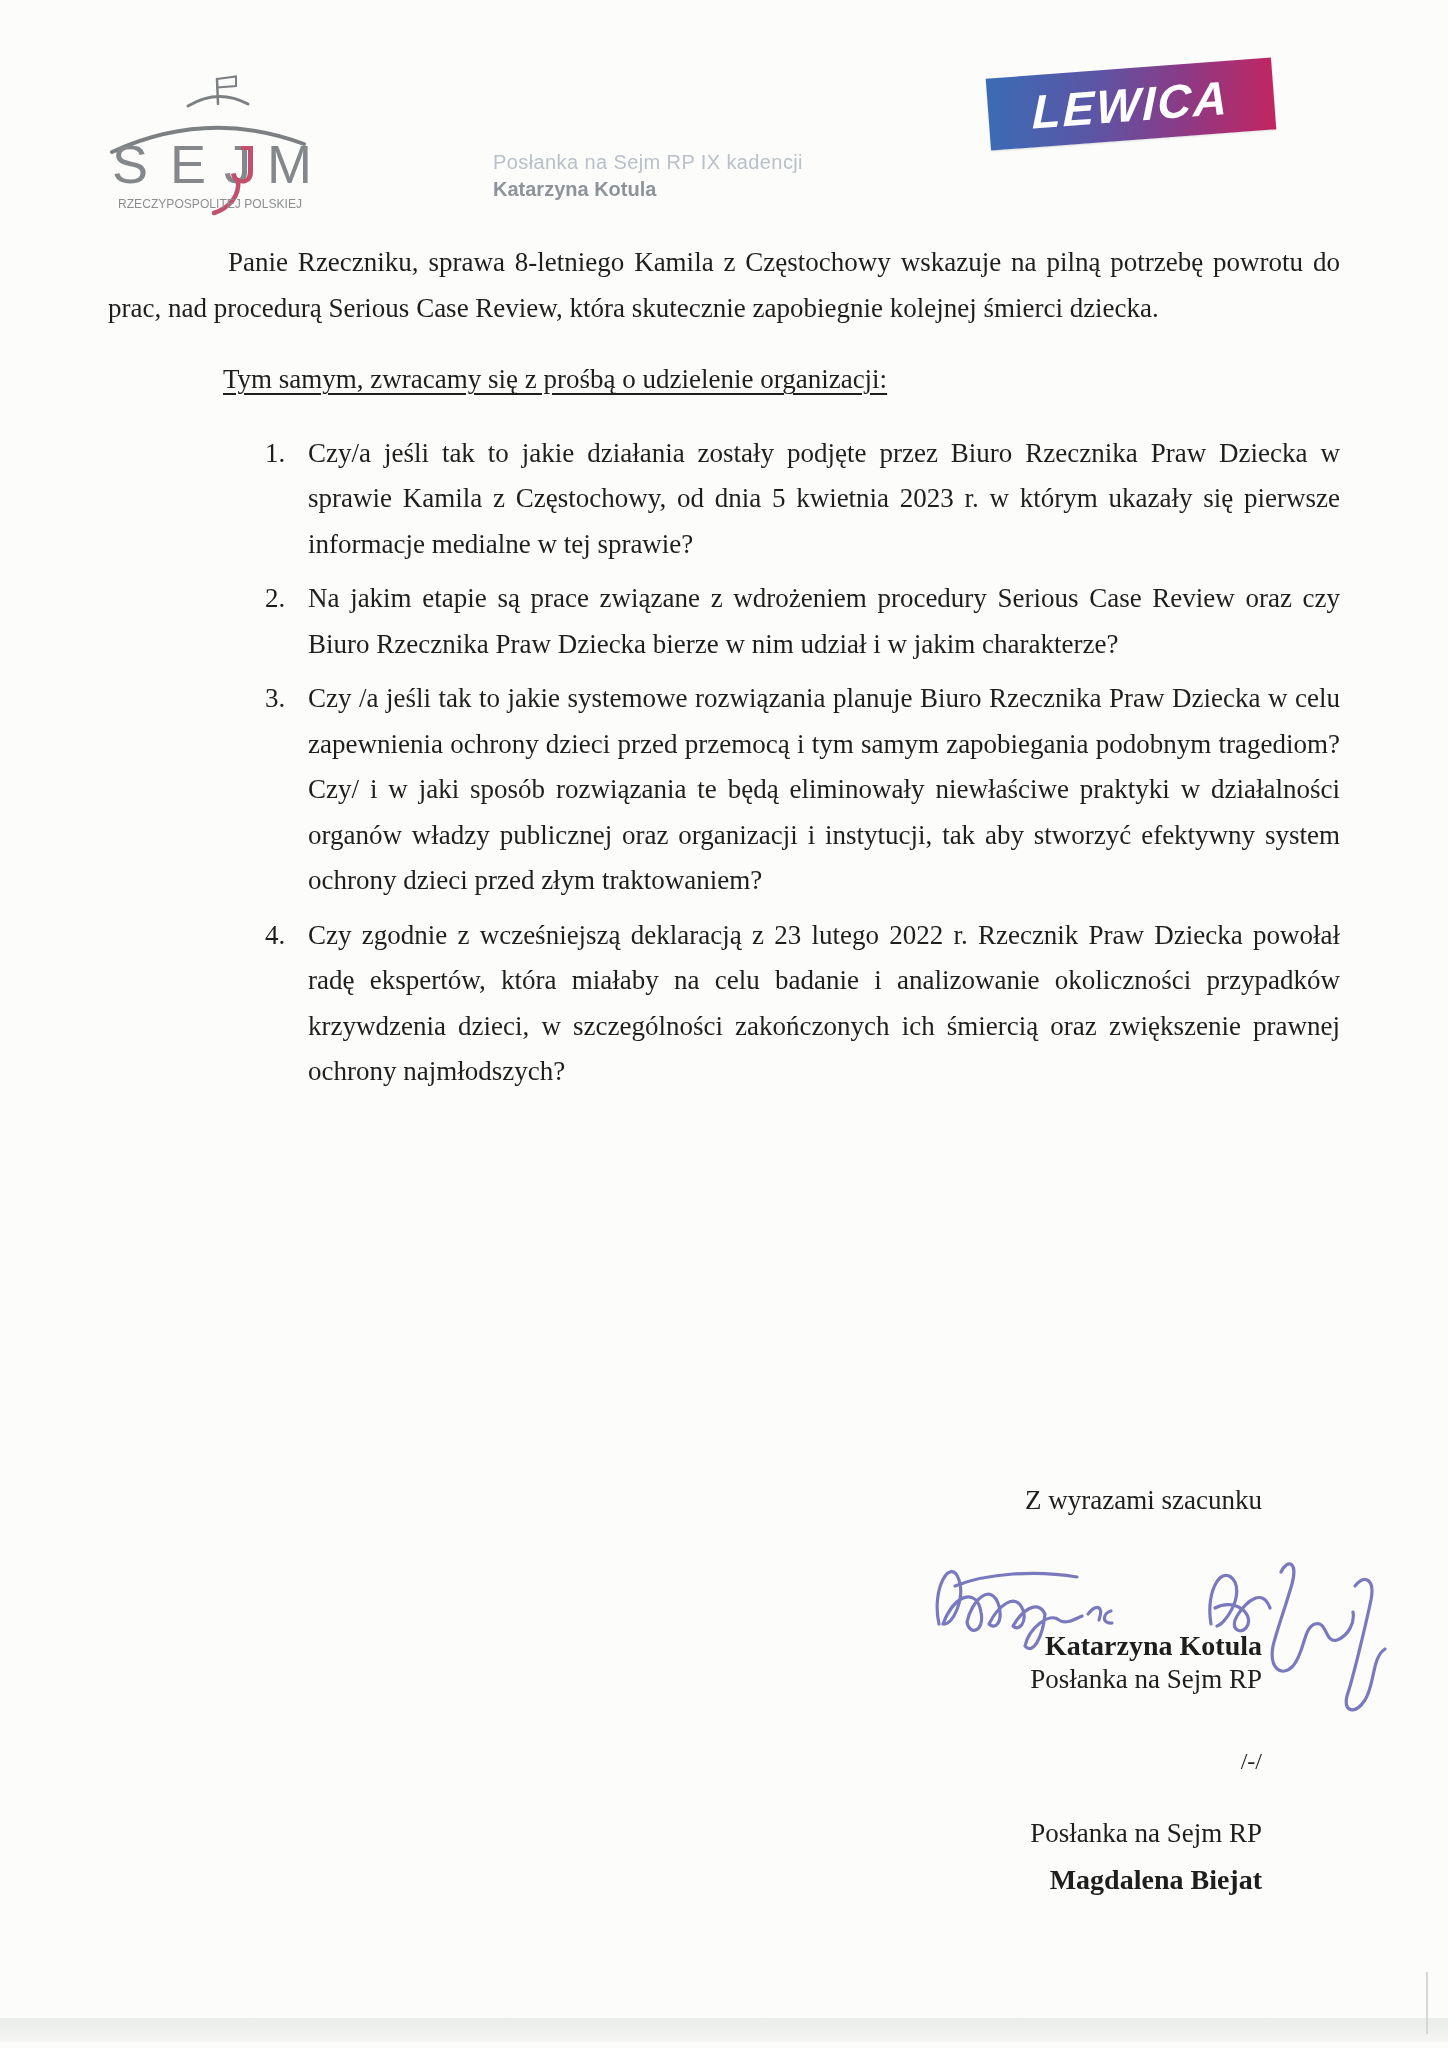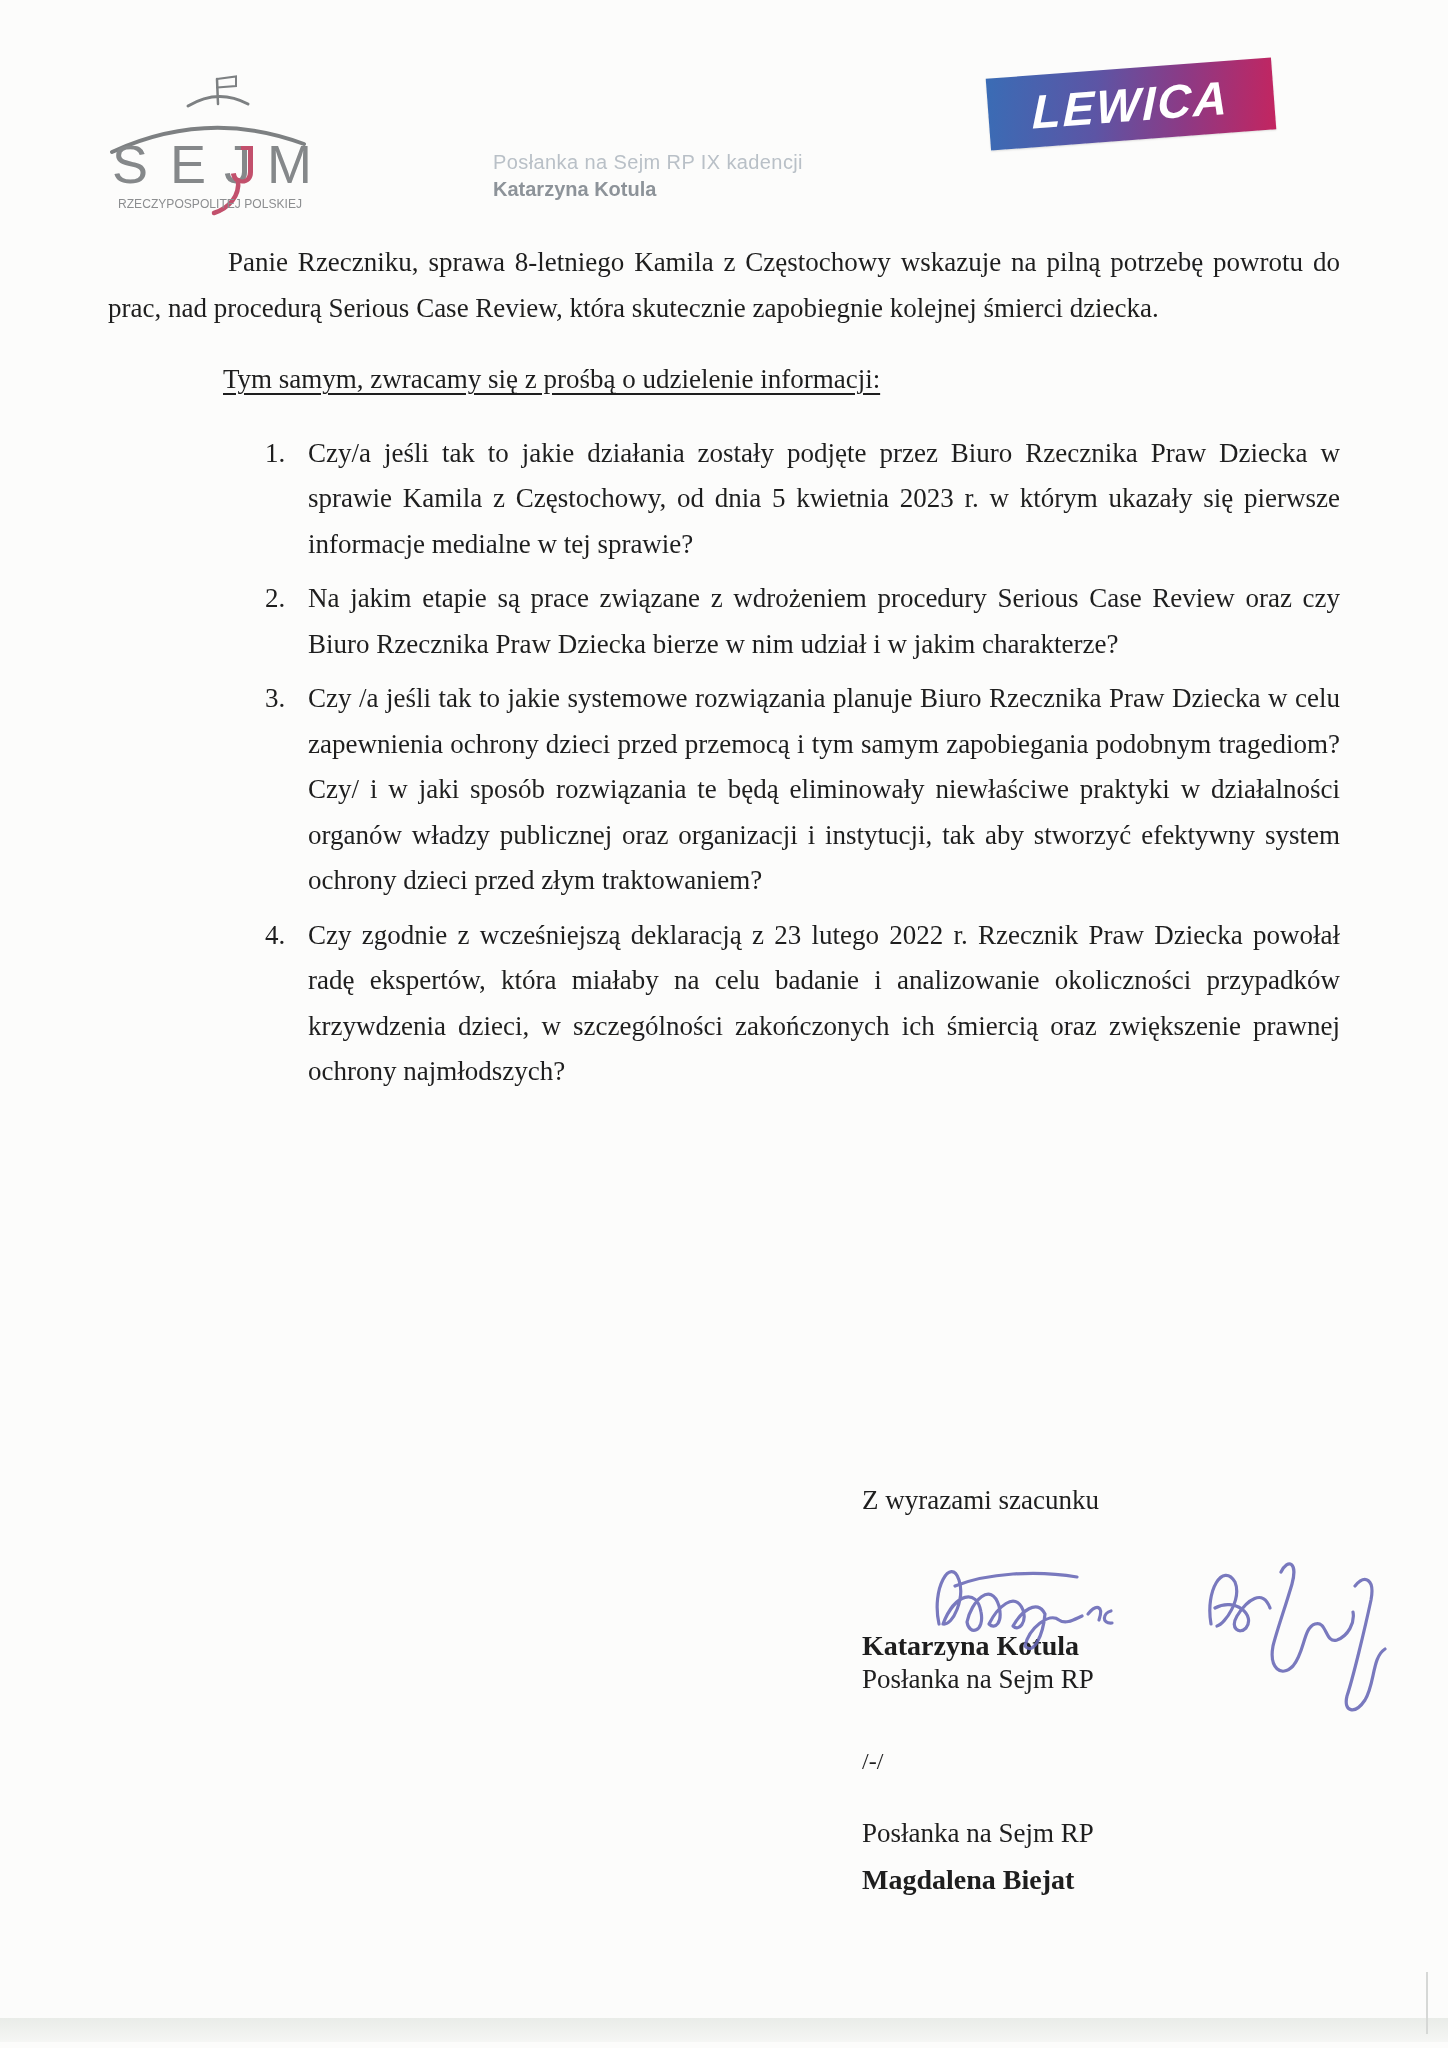--- a/index.html
+++ b/index.html
@@ -32,21 +32,21 @@
   .para.indented{text-indent:120px;}
   .request-heading{
     margin:26px 0 28px 115px;text-align:left;
     text-decoration:underline;text-decoration-thickness:1.5px;text-underline-offset:5px;
   }
   .questions{margin-left:157px;}
   .question{display:flex;margin-bottom:9px;}
   .q-num{flex:none;width:43px;}
   .q-text{flex:1;text-align:justify;}
   
-  .closing-line{position:absolute;left:862px;width:400px;text-align:left;}
+  .closing-line{position:absolute;left:862px;width:400px;text-align:right;}
   .salutation{top:1485px;font-size:27px;}
   .signer-name{font-weight:bold;font-size:28px;}
   .signer-title{font-size:27px;}
   .name-1{top:1630px;}
   .title-1{top:1664px;}
   .sig-mark{top:1748px;font-size:24px;}
   .name-2{top:1864px;}
   .title-2{top:1818px;}
   .signature-ink{position:absolute;left:925px;top:1528px;width:500px;height:195px;z-index:3;pointer-events:none;}
   
@@ -85,21 +85,21 @@
   <div class="deputy-line2">Katarzyna Kotula</div>
 </div>
 
 <div class="lewica-banner">
   <span>LEWICA</span>
 </div>
 
 <div class="letter-body">
   <p class="para indented">Panie Rzeczniku, sprawa 8-letniego Kamila z Częstochowy wskazuje na pilną potrzebę powrotu do prac, nad procedurą Serious Case Review, która skutecznie zapobiegnie kolejnej śmierci dziecka.</p>
 
-  <p class="request-heading">Tym samym, zwracamy się z prośbą o udzielenie informacji:</p>
+  <p class="request-heading">Tym samym, zwracamy się z prośbą o udzielenie organizacji:</p>
 
   <div class="questions">
     <div class="question">
       <span class="q-num">1.</span>
       <span class="q-text">Czy/a jeśli tak to jakie działania zostały podjęte przez Biuro Rzecznika Praw Dziecka w sprawie Kamila z Częstochowy, od dnia 5 kwietnia 2023 r. w którym ukazały się pierwsze informacje medialne w tej sprawie?</span>
     </div>
     <div class="question">
       <span class="q-num">2.</span>
       <span class="q-text">Na jakim etapie są prace związane z wdrożeniem procedury Serious Case Review oraz czy Biuro Rzecznika Praw Dziecka bierze w nim udział i w jakim charakterze?</span>
     </div>

